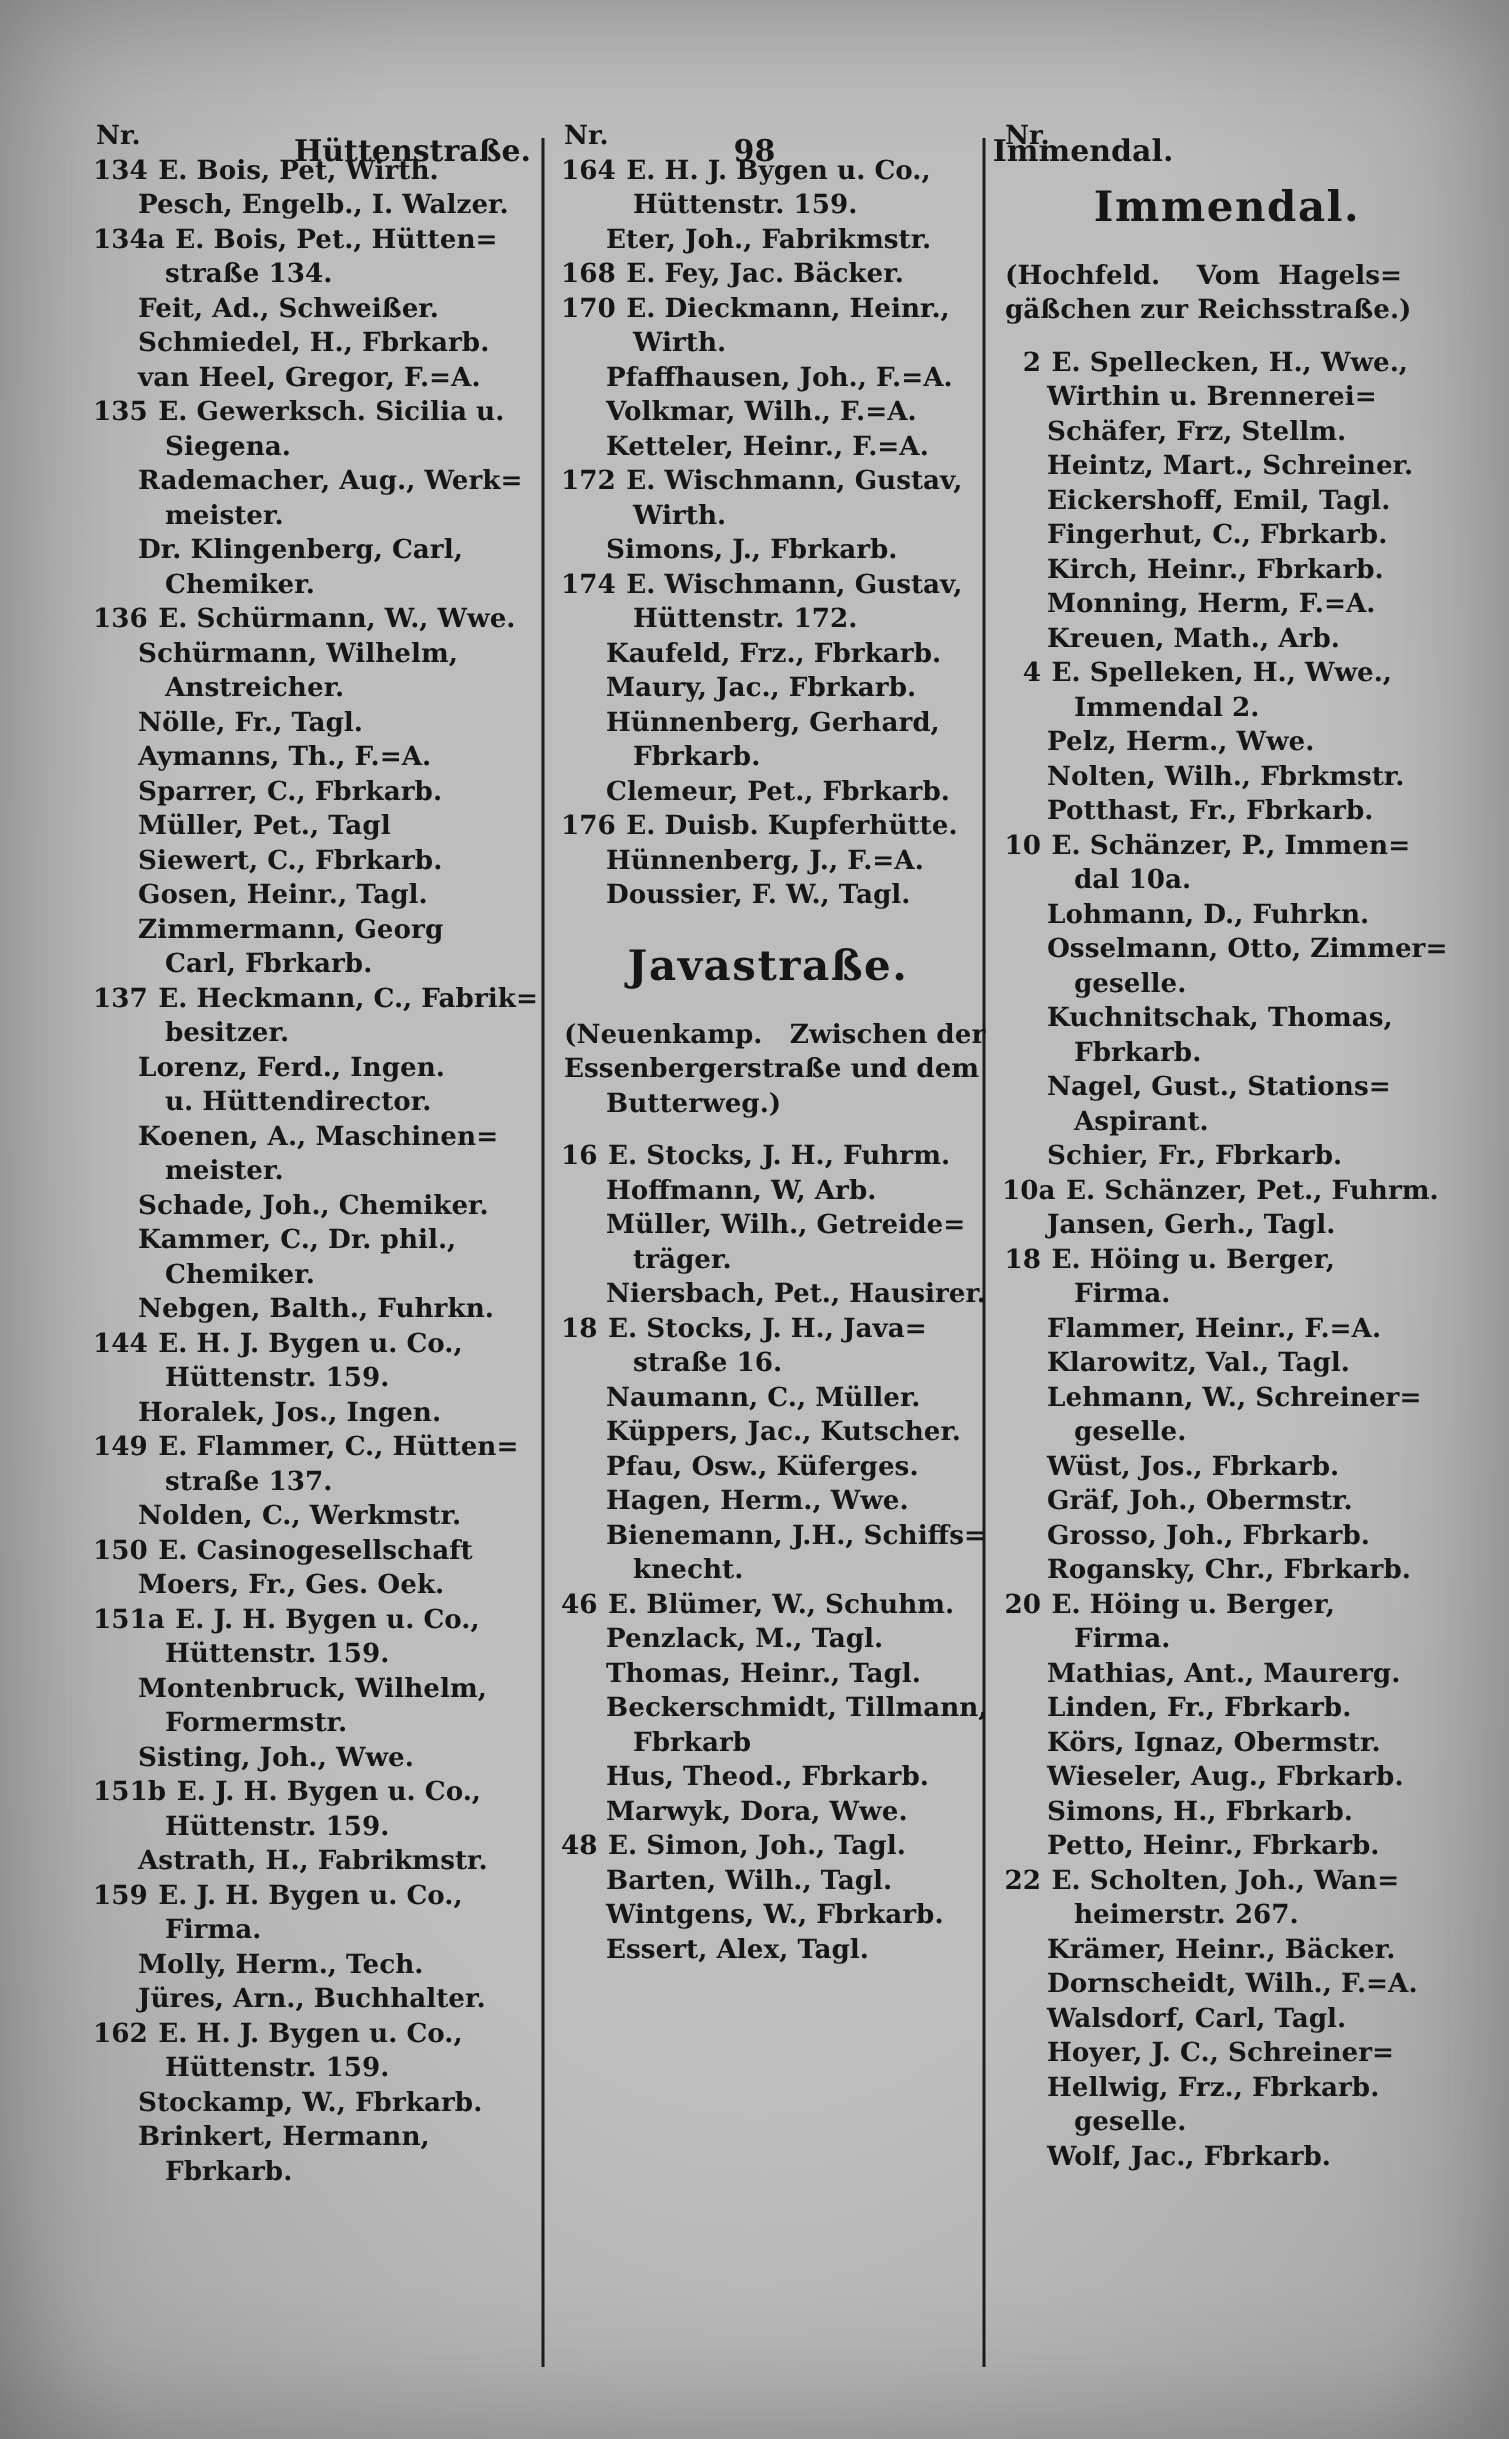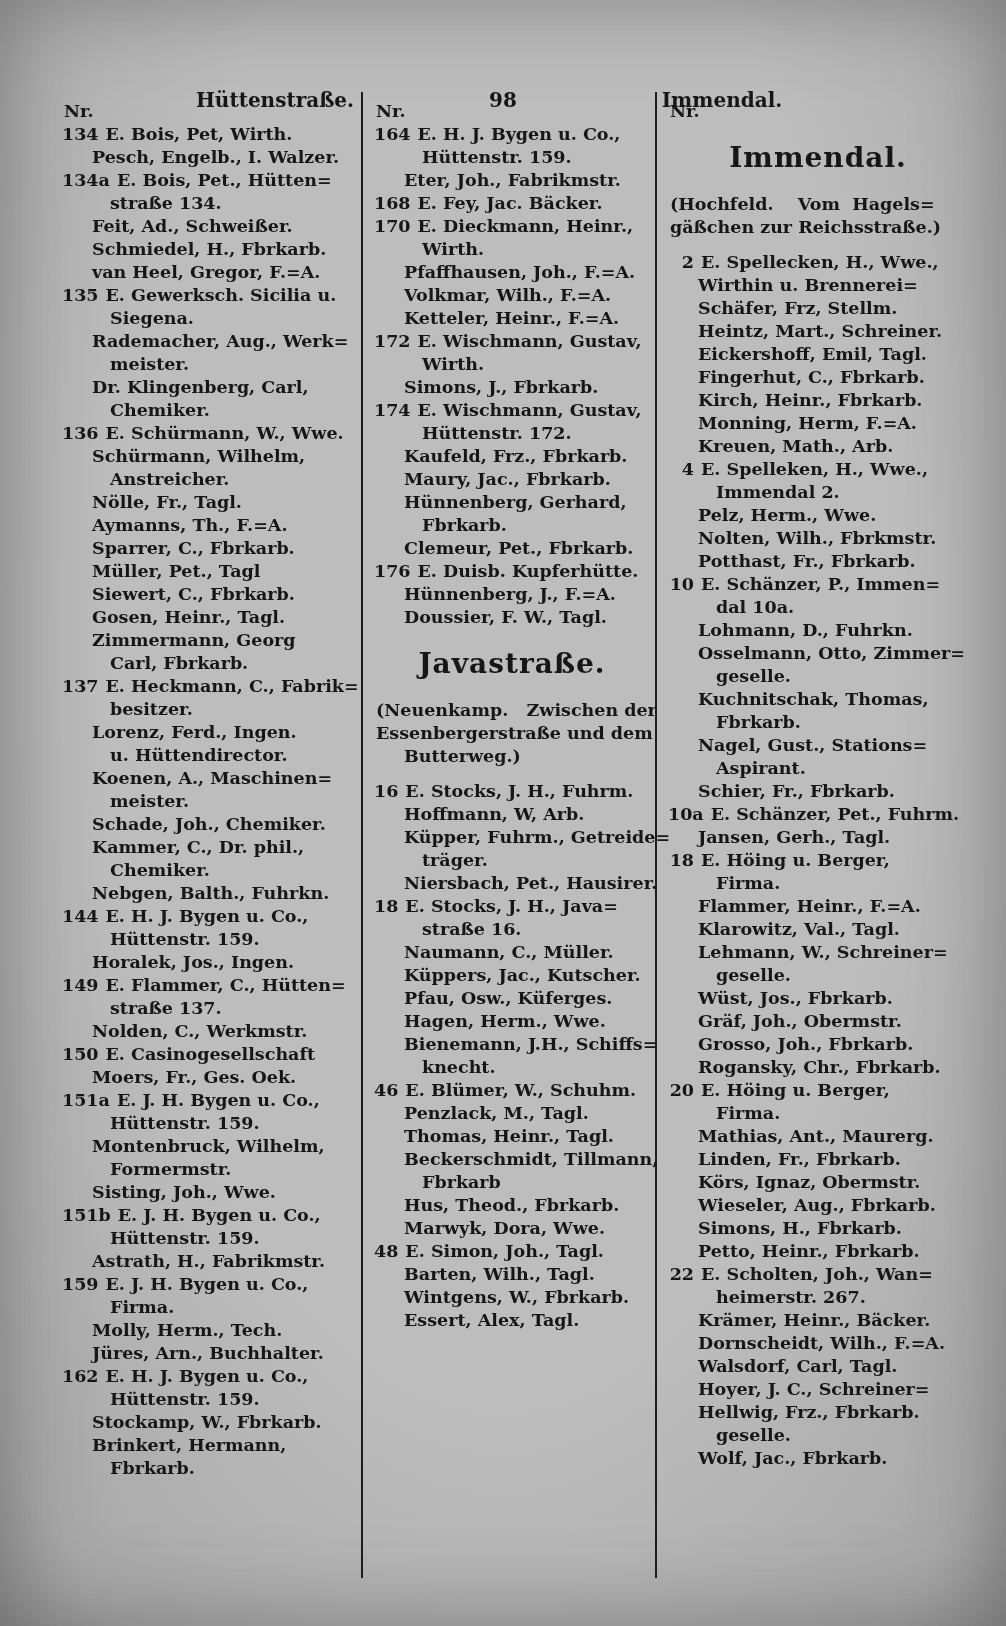--- a/index.html
+++ b/index.html
@@ -12,21 +12,21 @@
   }
   .vignette{position:absolute;inset:0;pointer-events:none;
     box-shadow:inset 0 0 90px rgba(60,60,60,.45);}
   .hdr{position:absolute;top:68px;font-size:20px;white-space:pre;margin-top:20px;}
   .hdr-left{left:155px;width:240px;text-align:center;}
   .hdr-num{left:453px;width:100px;text-align:center;font-family:"DejaVu Serif",serif;}
   .hdr-right{left:622px;width:200px;text-align:center;}
   .rule{position:absolute;top:92px;height:1486px;width:2px;background:#1d1d1d;}
   .rule1{left:361px;}
   .rule2{left:655px;}
-  .col{position:absolute;top:100px;font-size:17.5px;}
+  .col{position:absolute;top:80px;font-size:17.5px;}
   .col1{left:62px;width:296px;}
   .col2{left:374px;width:276px;}
   .col3{left:668px;width:300px;}
   .line{height:23px;line-height:23px;white-space:pre;}
   .line.c{padding-left:30px;}
   .line.c2{padding-left:48px;}
   .line.h{height:46px;line-height:46px;font-size:28px;text-align:center;letter-spacing:1px;}
   .line.g{height:12px;}
   .line.l{padding-left:2px;}
   .line.i{padding-left:2px;}
@@ -133,21 +133,21 @@
     <div class="line c">Doussier, F. W., Tagl.</div>
     <div class="line g"></div>
     <div class="line h">Javastraße.</div>
     <div class="line g"></div>
     <div class="line i">(Neuenkamp.   Zwischen der</div>
     <div class="line i">Essenbergerstraße und dem</div>
     <div class="line c">Butterweg.)</div>
     <div class="line g"></div>
     <div class="line e"><span class="num">16</span><span>E. Stocks, J. H., Fuhrm.</span></div>
     <div class="line c">Hoffmann, W, Arb.</div>
-    <div class="line c">Küpper, Fuhrm., Getreide=</div>
+    <div class="line c">Müller, Wilh., Getreide=</div>
     <div class="line c2">träger.</div>
     <div class="line c">Niersbach, Pet., Hausirer.</div>
     <div class="line e"><span class="num">18</span><span>E. Stocks, J. H., Java=</span></div>
     <div class="line c2">straße 16.</div>
     <div class="line c">Naumann, C., Müller.</div>
     <div class="line c">Küppers, Jac., Kutscher.</div>
     <div class="line c">Pfau, Osw., Küferges.</div>
     <div class="line c">Hagen, Herm., Wwe.</div>
     <div class="line c">Bienemann, J.H., Schiffs=</div>
     <div class="line c2">knecht.</div>

